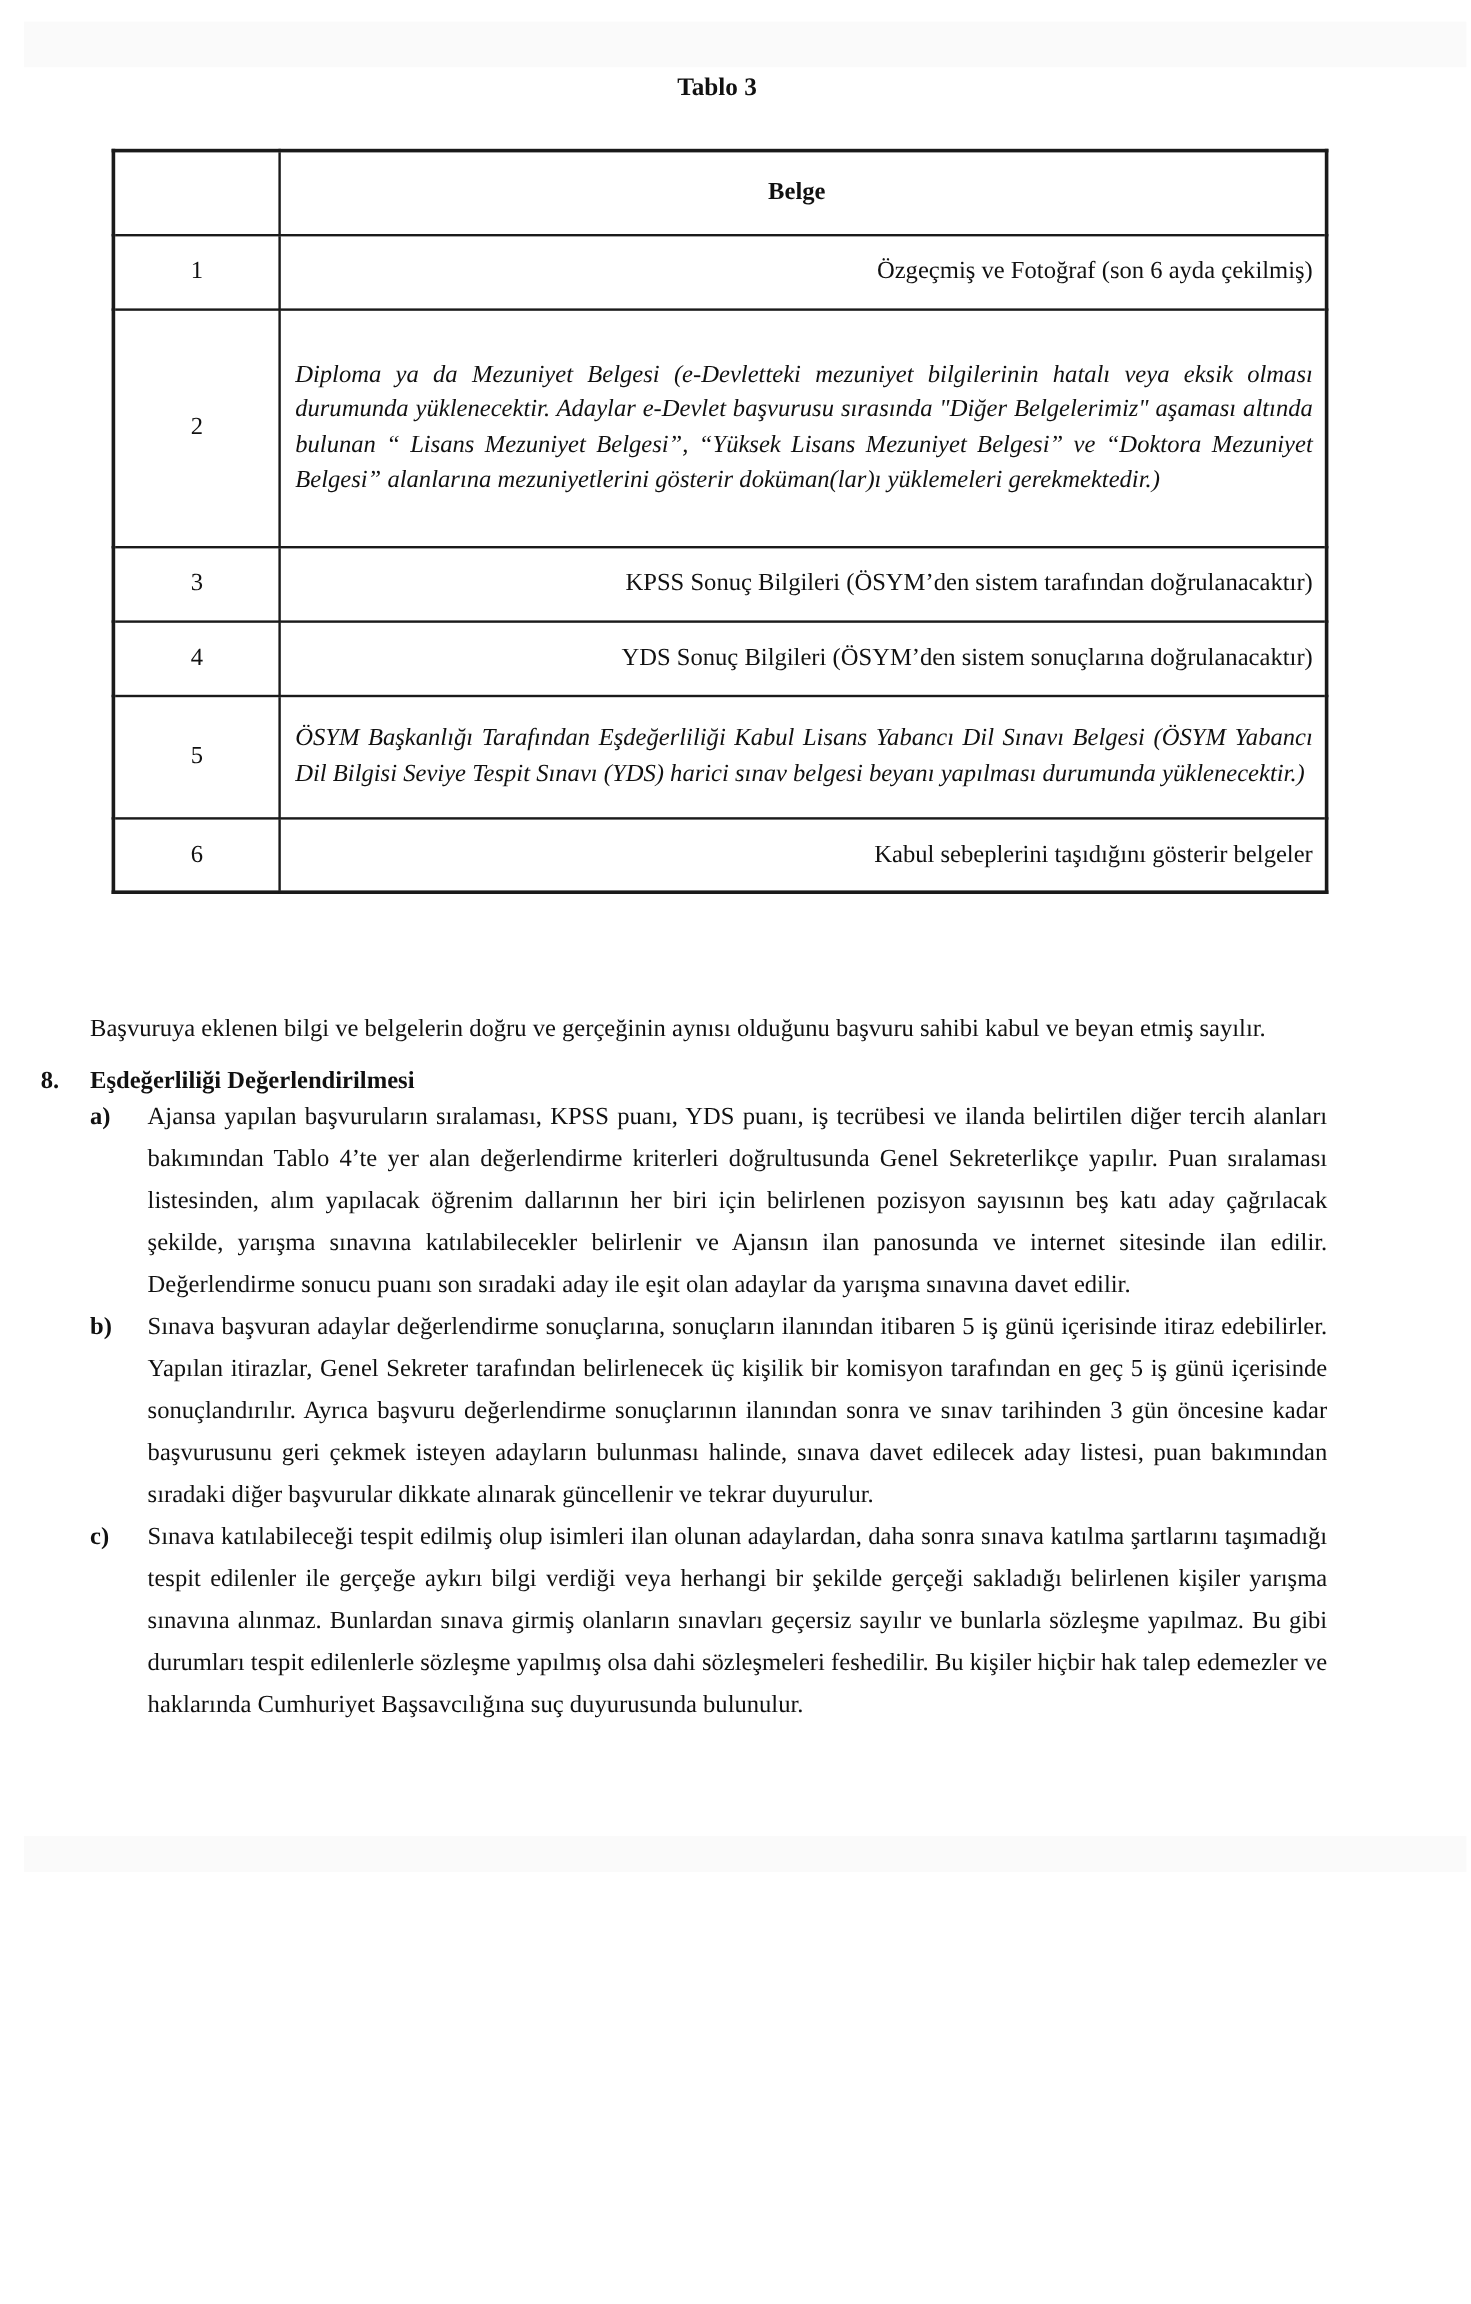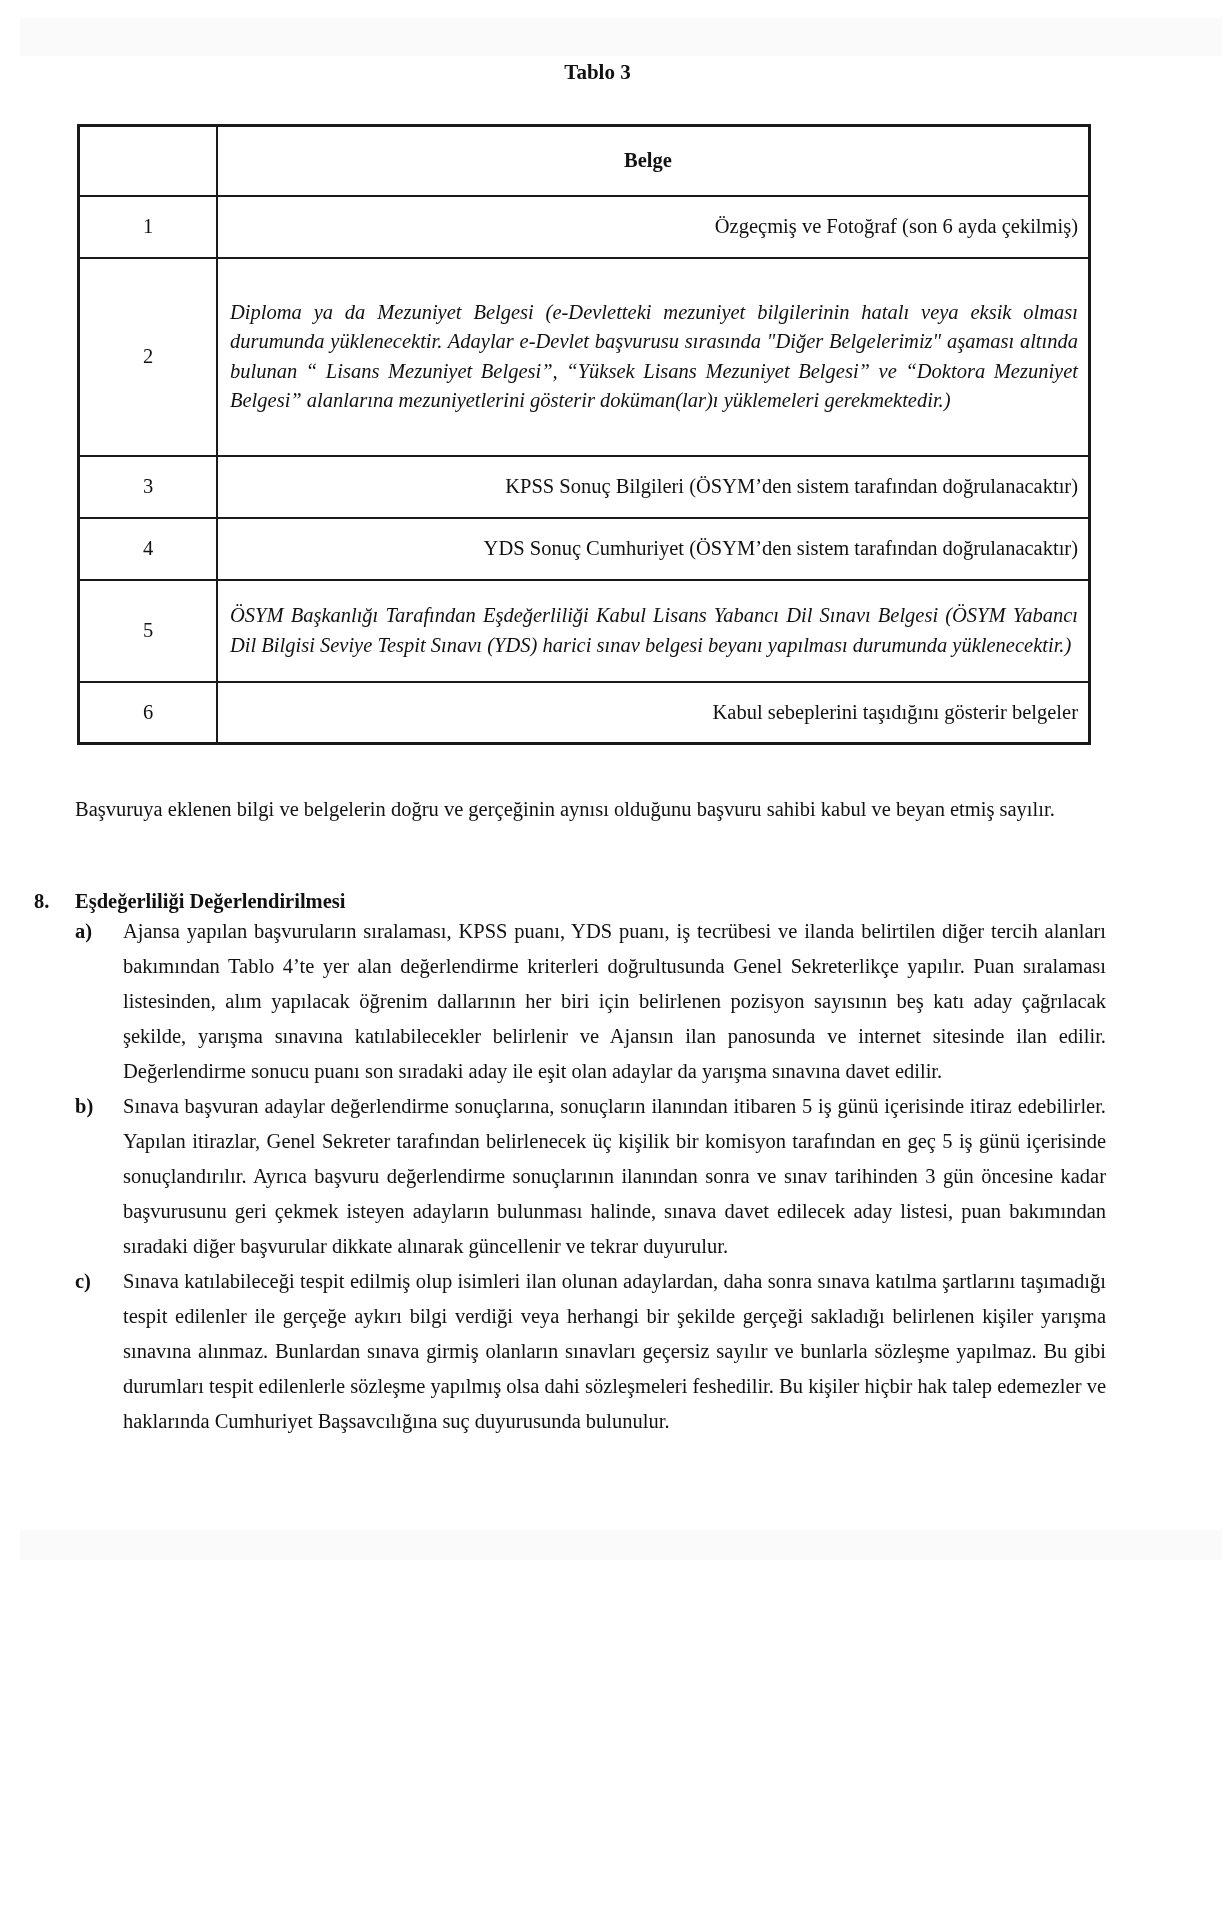--- a/index.html
+++ b/index.html
@@ -12,21 +12,21 @@
   }
   .band-top { top: 18px; height: 38px; }
   .band-bottom { top: 1530px; height: 30px; }
 
   .table-title {
     position: absolute; top: 60px; left: 0; width: 1195px; text-align: center;
     font-weight: bold; font-size: 21px;
   }
 
   .doc-table {
-    position: absolute; left: 77px; top: 124px; width: 1014px;
+    position: absolute; left: 93px; top: 124px; width: 1014px;
     border-collapse: collapse; border: 3px solid #1a1a1a;
   }
   .doc-table td, .doc-table th {
     border: 2px solid #1a1a1a; padding: 0; vertical-align: middle;
     font-size: 20.5px; line-height: 29.5px;
   }
   .doc-table .num-col { width: 136px; text-align: center; font-weight: normal; }
   .doc-table .txt-col { text-align: right; padding: 4px 10px 4px 12px; }
   .doc-table th.txt-col { text-align: center; font-weight: bold; padding-left: 0; }
   .doc-table .justify { text-align: justify; font-style: italic; }
@@ -34,20 +34,21 @@
   .r1 { height: 62px; }
   .r2 { height: 198px; }
   .r3 { height: 62px; }
   .r4 { height: 62px; }
   .r5 { height: 102px; }
   .r6 { height: 62px; }
 
   .para {
     position: absolute; left: 75px; width: 1030px; font-size: 20.5px; line-height: 29px;
     text-align: justify;
+    margin-top: 48px;
   }
   .p-declare { top: 795px; }
 
   .section {
     position: absolute; left: 34px; top: 888px; width: 1072px;
   }
   .section-heading {
     font-weight: bold; font-size: 20.5px; line-height: 26px; display: flex;
   }
   .section-num { width: 41px; }
@@ -76,21 +77,21 @@
   <tr class="r2">
     <td class="num-col">2</td>
     <td class="txt-col justify">Diploma ya da Mezuniyet Belgesi (e-Devletteki mezuniyet bilgilerinin hatalı veya eksik olması durumunda yüklenecektir. Adaylar e-Devlet başvurusu sırasında "Diğer Belgelerimiz" aşaması altında bulunan “ Lisans Mezuniyet Belgesi”, “Yüksek Lisans Mezuniyet Belgesi” ve “Doktora Mezuniyet Belgesi” alanlarına mezuniyetlerini gösterir doküman(lar)ı yüklemeleri gerekmektedir.)</td>
   </tr>
   <tr class="r3">
     <td class="num-col">3</td>
     <td class="txt-col">KPSS Sonuç Bilgileri (ÖSYM’den sistem tarafından doğrulanacaktır)</td>
   </tr>
   <tr class="r4">
     <td class="num-col">4</td>
-    <td class="txt-col">YDS Sonuç Cumhuriyet (ÖSYM’den sistem tarafından doğrulanacaktır)</td>
+    <td class="txt-col">YDS Sonuç Bilgileri (ÖSYM’den sistem sonuçlarına doğrulanacaktır)</td>
   </tr>
   <tr class="r5">
     <td class="num-col">5</td>
     <td class="txt-col justify">ÖSYM Başkanlığı Tarafından Eşdeğerliliği Kabul Lisans Yabancı Dil Sınavı Belgesi (ÖSYM Yabancı Dil Bilgisi Seviye Tespit Sınavı (YDS) harici sınav belgesi beyanı yapılması durumunda yüklenecektir.)</td>
   </tr>
   <tr class="r6">
     <td class="num-col">6</td>
     <td class="txt-col">Kabul sebeplerini taşıdığını gösterir belgeler</td>
   </tr>
 </tbody>

